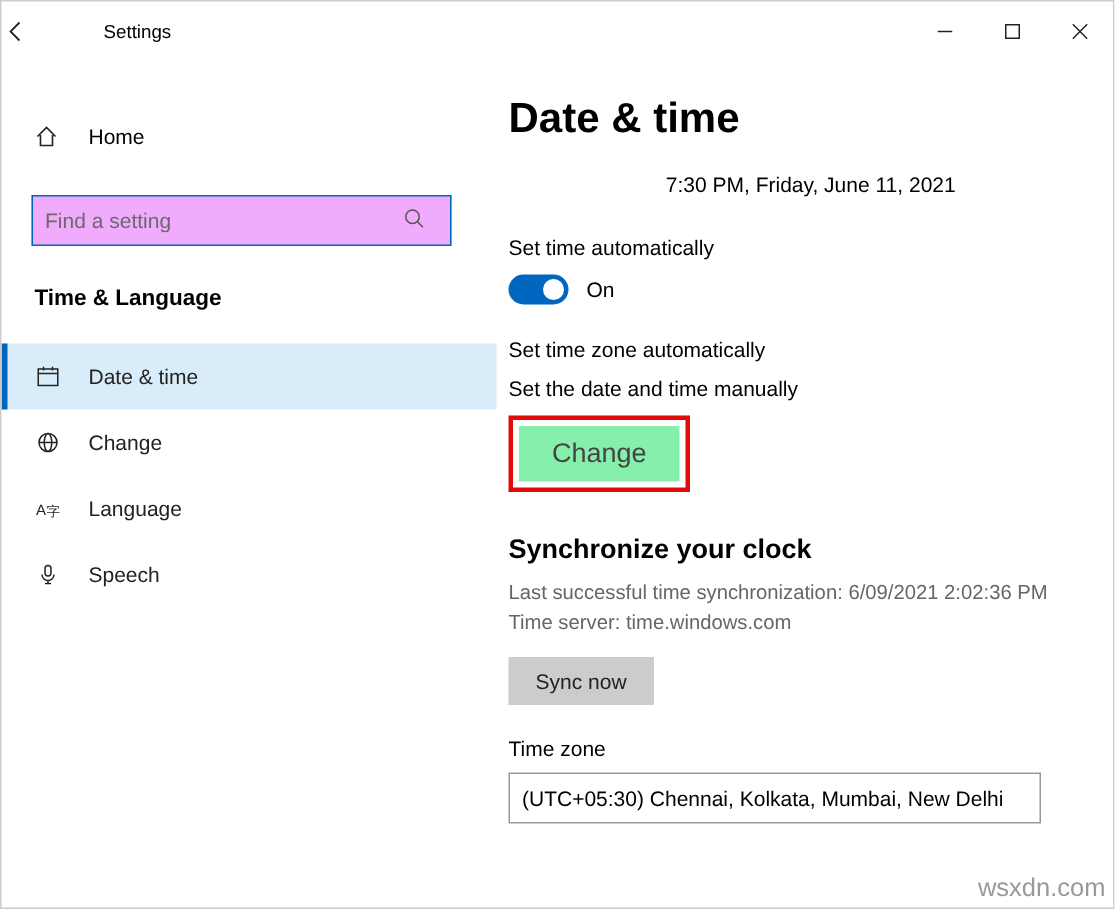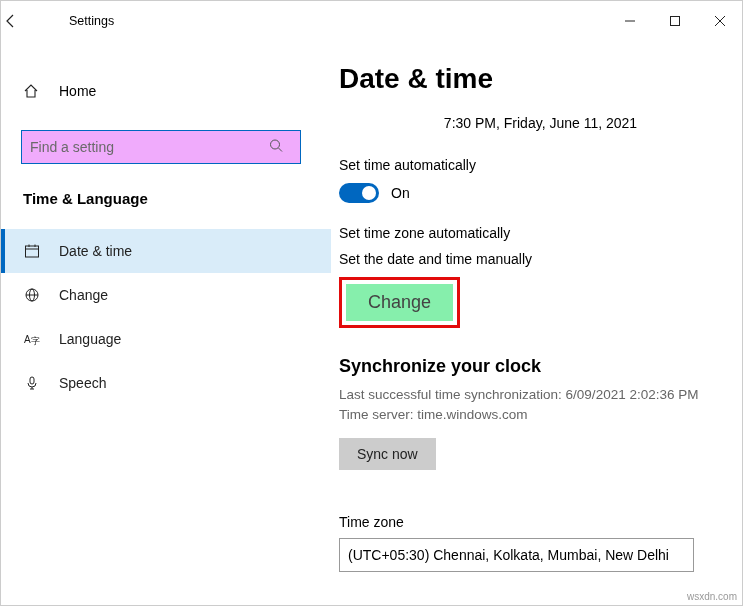--- a/index.html
+++ b/index.html
@@ -34,24 +34,24 @@
     .toggle { width: 40px; height: 20px; border-radius: 10px; position: relative; margin-right: 12px; }
     .toggle.on { background: #0067c0; }
     .toggle.on .knob { position: absolute; right: 3px; top: 3px; width: 14px; height: 14px; background: #fff; border-radius: 50%; }
     .toggle.off { background: #fff; border: 1px solid #555; }
     .toggle.off .knob { position: absolute; left: 3px; top: 2px; width: 12px; height: 12px; background: #555; border-radius: 50%; }
     .toggle-text { font-size: 14px; }
     .change-wrap { display: inline-block; border: 3px solid #e20b0b; padding: 4px; margin-bottom: 28px; }
     .btn { background: #86efac; border: none; padding: 8px 22px; font-size: 18px; color: #444; cursor: pointer; }
     .sync-title { font-size: 18px; margin-bottom: 8px; font-weight: 700; }
     .sync-info { font-size: 13.5px; color: #666; line-height: 1.5; margin-bottom: 12px; }
-    .sync-btn { background: #ccc; border: none; padding: 8px 18px; font-size: 14px; color: #222; cursor: pointer; margin-bottom: 44px; }
+    .sync-btn { background: #ccc; border: none; padding: 8px 18px; font-size: 14px; color: #222; cursor: pointer; margin-bottom: 21px; }
     .tz-label { font-size: 14px; margin-bottom: 8px; }
     .tz-select { width: 355px; height: 34px; border: 1px solid #999; padding: 0 8px; font-size: 14px; background:#fff; display:flex;align-items:center;white-space:nowrap;overflow:hidden;}
-    .watermark{position:absolute;right:6px;bottom:4px;font-size:10px;color:#999;}
+    .watermark{position:absolute;right:6px;bottom:4px;font-size:17px;color:#999;}
   </style>
 </head>
 <body>
 
 <div class="window">
   <div class="titlebar">
     <div class="titlebar-back">
       <svg width="16" height="16" viewBox="0 0 16 16">
           <path d="M10 2 L4 8 L10 14" stroke="#222" stroke-width="1.2" fill="none"></path>
         </svg>

